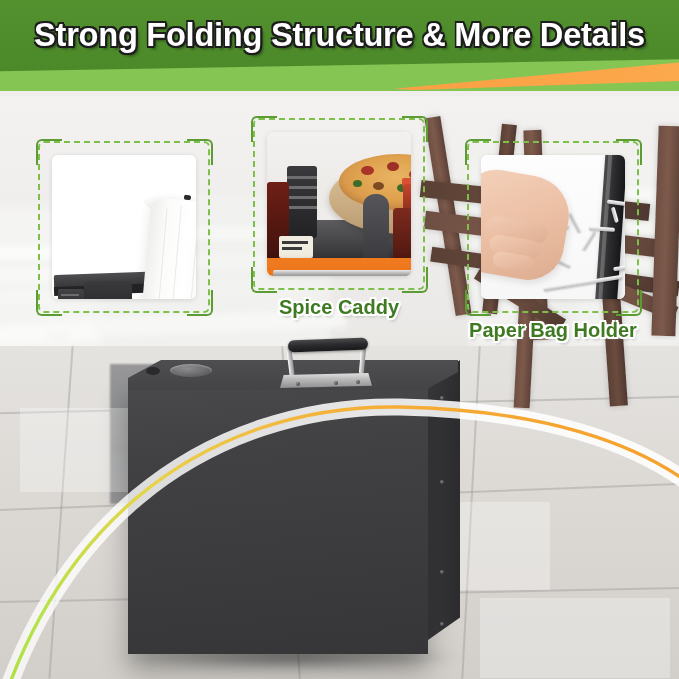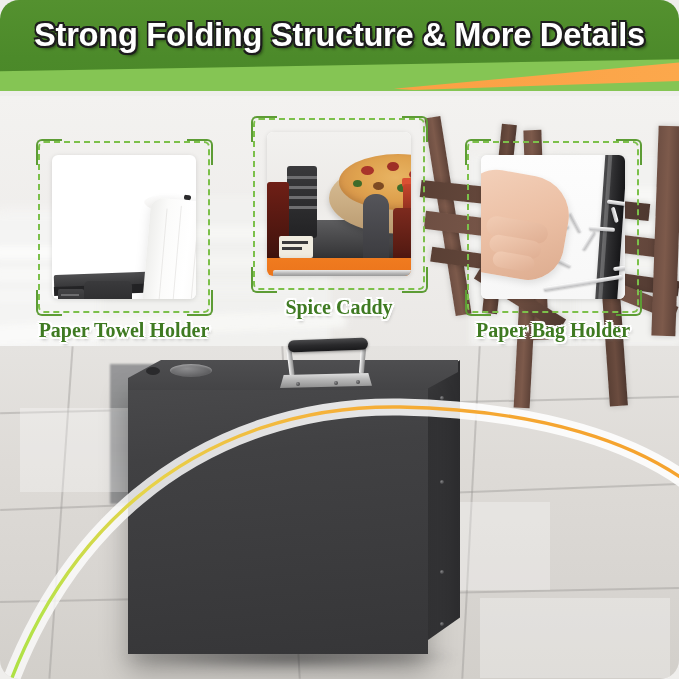--- a/index.html
+++ b/index.html
@@ -3,21 +3,21 @@
 <meta charset="utf-8">
 <style>
   * { margin:0; padding:0; box-sizing:border-box; }
   html,body { width:679px; height:679px; }
   body {
     font-family:"Liberation Sans", sans-serif;
     background:#efeeec;
     overflow:hidden;
     position:relative;
   }
-  #stage { position:absolute; inset:0; width:679px; height:679px; overflow:hidden;border-radius:19px; }
+  #stage { position:absolute; inset:0; width:679px; height:679px; overflow:hidden; }
 
   
   .banner { position:absolute; left:0; top:0; width:679px; height:96px; overflow:hidden; }
   .banner-green { position:absolute; inset:0; background:linear-gradient(180deg,#54912f 0%,#4c8a2a 60%,#4a8728 100%); }
   .banner-lightgreen {
     position:absolute; left:0; bottom:0; width:679px; height:40px;
     background:#85c554;
     clip-path:polygon(0 38%, 100% 8%, 100% 100%, 0 100%);
   }
   .banner-orange {
@@ -159,21 +159,21 @@
 
   .photo {
     position:absolute; left:14px; top:14px; right:14px; bottom:14px;
     background:#ffffff; border-radius:6px; overflow:hidden;
     box-shadow:0 1px 5px rgba(0,0,0,0.13);
   }
 
   .caption {
     position:absolute; width:100%; text-align:center;
     font-size:20px; font-weight:700;
-    font-family:Liberation Serif, serif;
+    font-family:Liberation Sans, sans-serif;
     color:#3f7a22;
     white-space:nowrap;
     text-shadow:
       -1.7px -1.7px 0 #ffffff, 1.7px -1.7px 0 #ffffff,
       -1.7px 1.7px 0 #ffffff, 1.7px 1.7px 0 #ffffff,
       0 2.4px 0 #ffffff, -2.4px 0 0 #ffffff, 2.4px 0 0 #ffffff,
       2px 3px 3px rgba(120,120,120,0.45);
   }
 
   
@@ -384,21 +384,20 @@
       <div class="pt-roll-top"></div>
       <div class="pt-roll">
         <div class="pt-roll-tex" style="left:16px; top:10px;  height:138px;"></div>
         <div class="pt-roll-tex" style="left:30px; top:6px;   height:146px;"></div>
         <div class="pt-roll-tex" style="left:48px; top:4px;   height:150px;"></div>
 
       </div>
       <div class="pt-tab"></div>
 
     </div>
-    <div class="caption" style="top:178px;">Paper Towel Holder</div>
   </div>
 
   <div class="panel" style="left:253px; top:118px; width:172px; height:172px;">
     <div class="frame"></div>
     <div class="frame-corner tl"></div>
     <div class="frame-corner tr"></div>
     <div class="frame-corner bl"></div>
     <div class="frame-corner br"></div>
     <div class="photo">
       <div class="sc-bg"></div>

